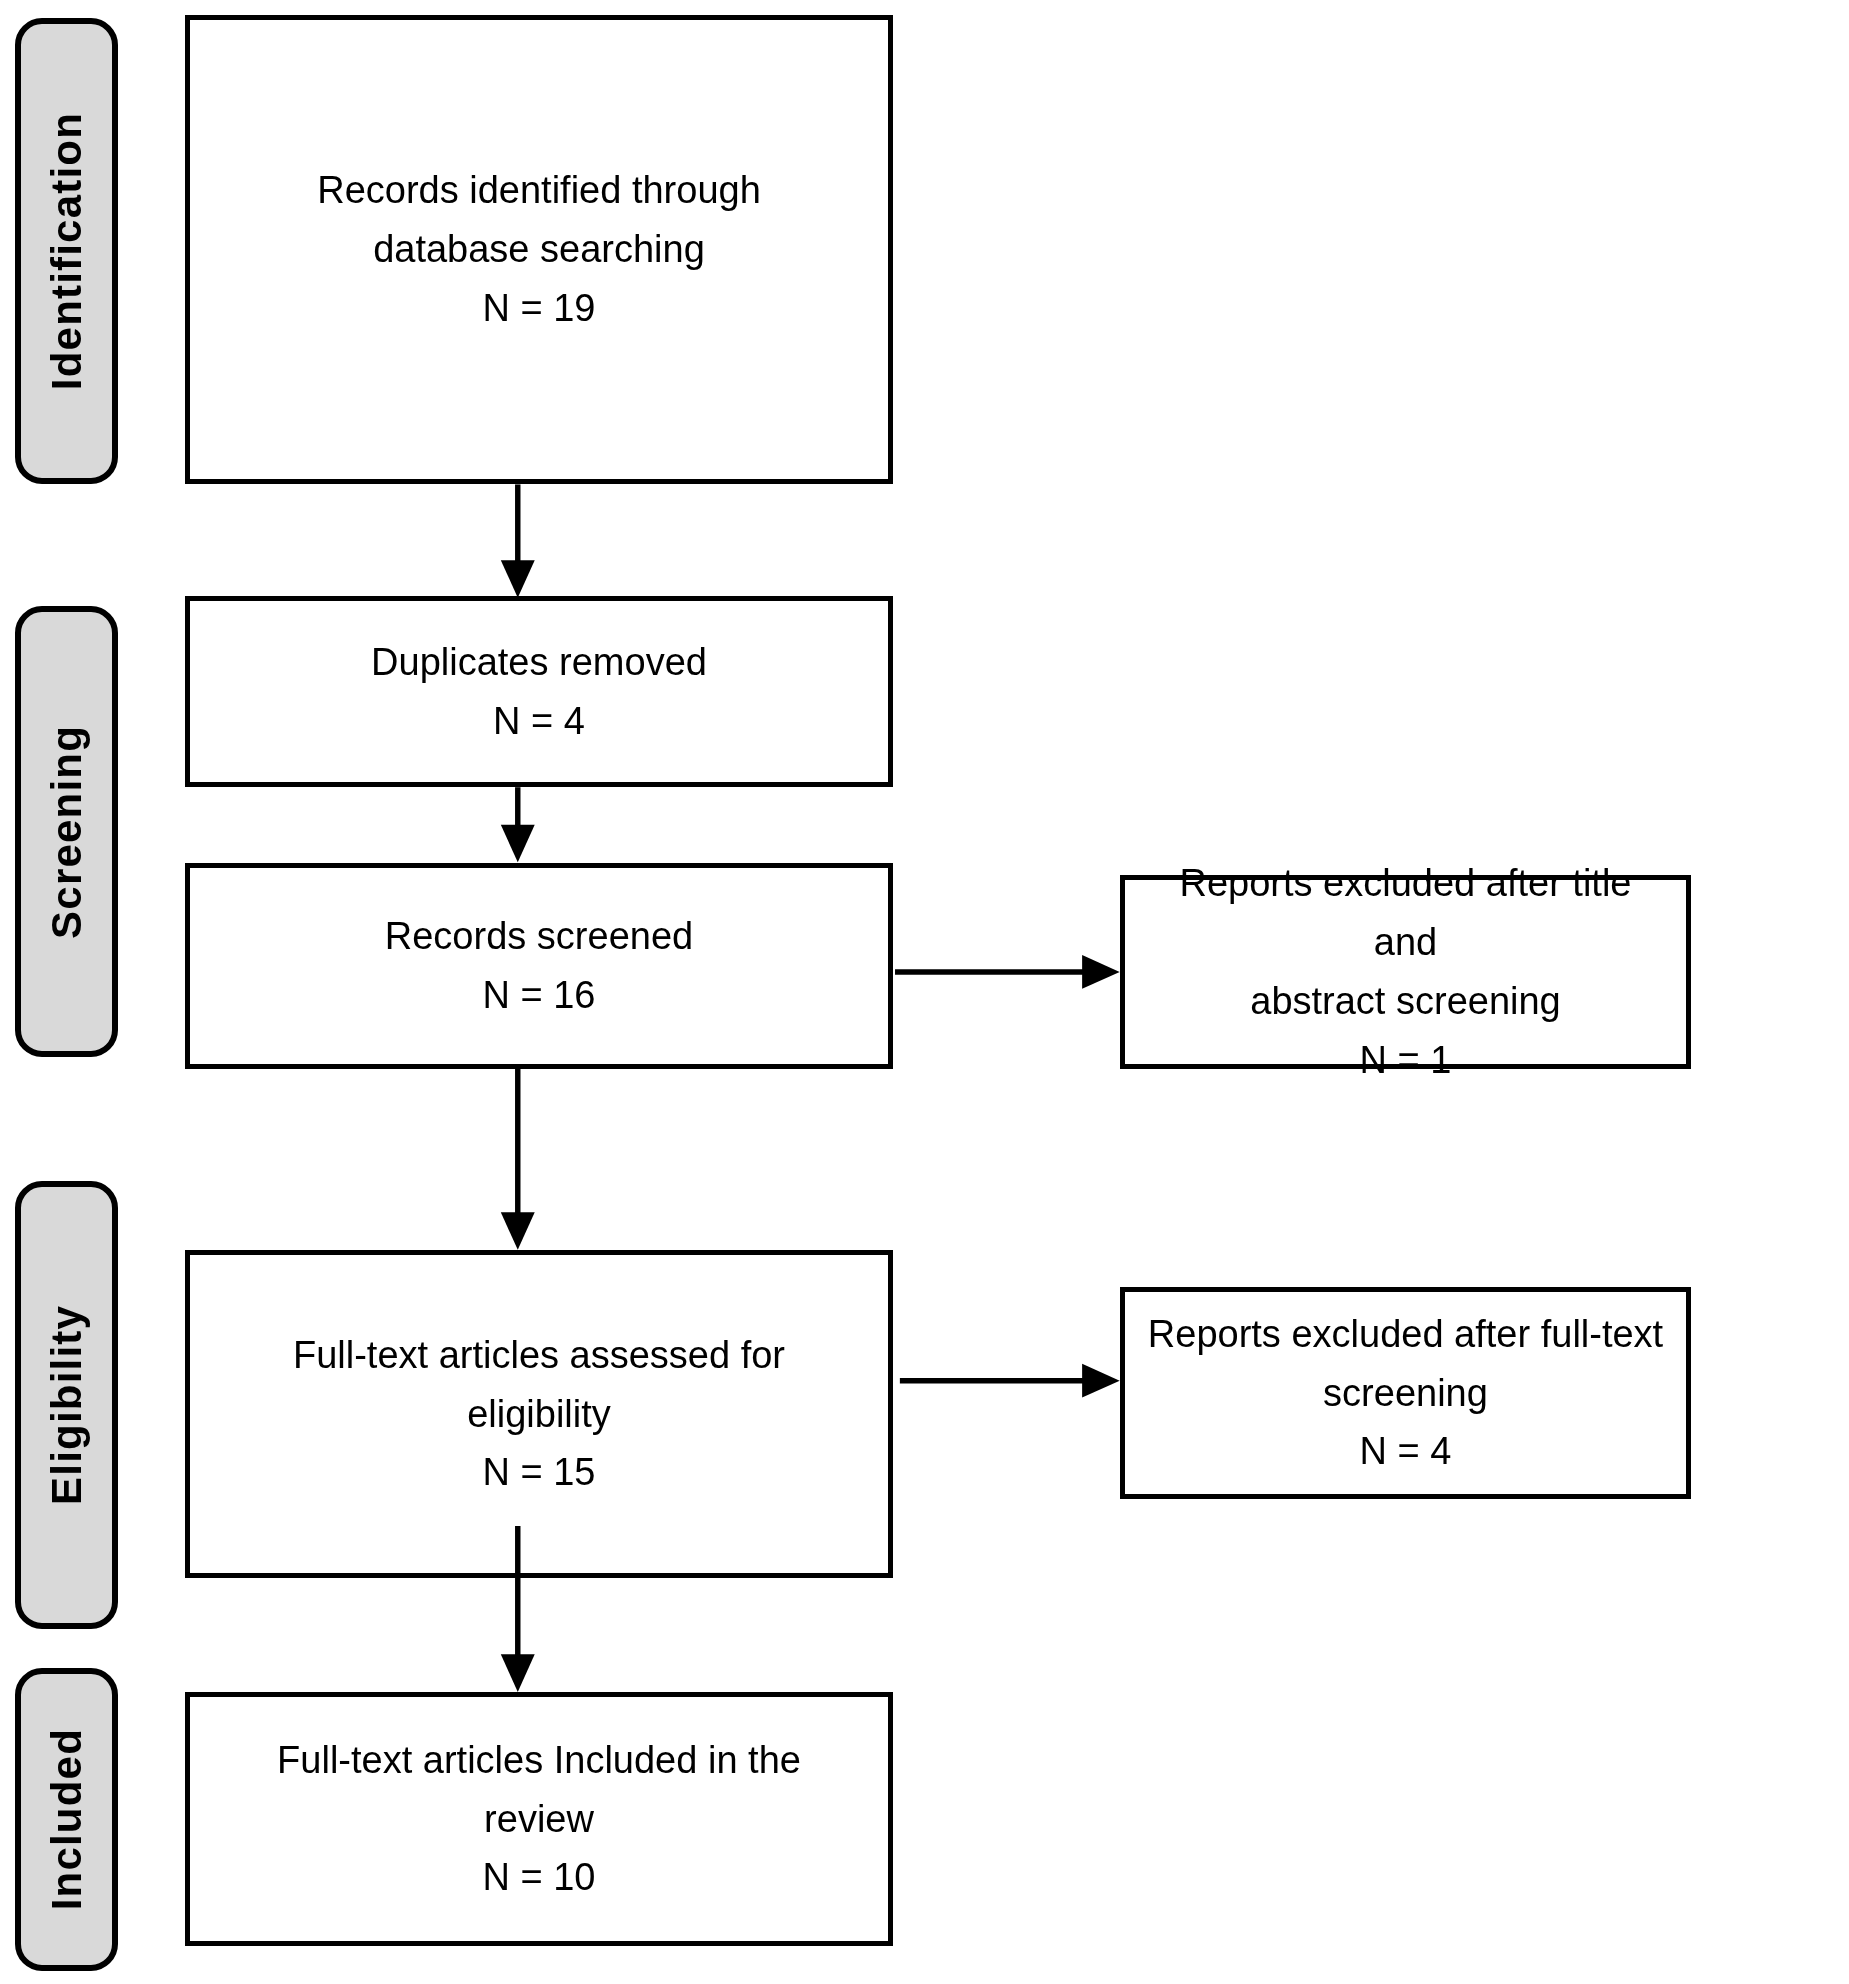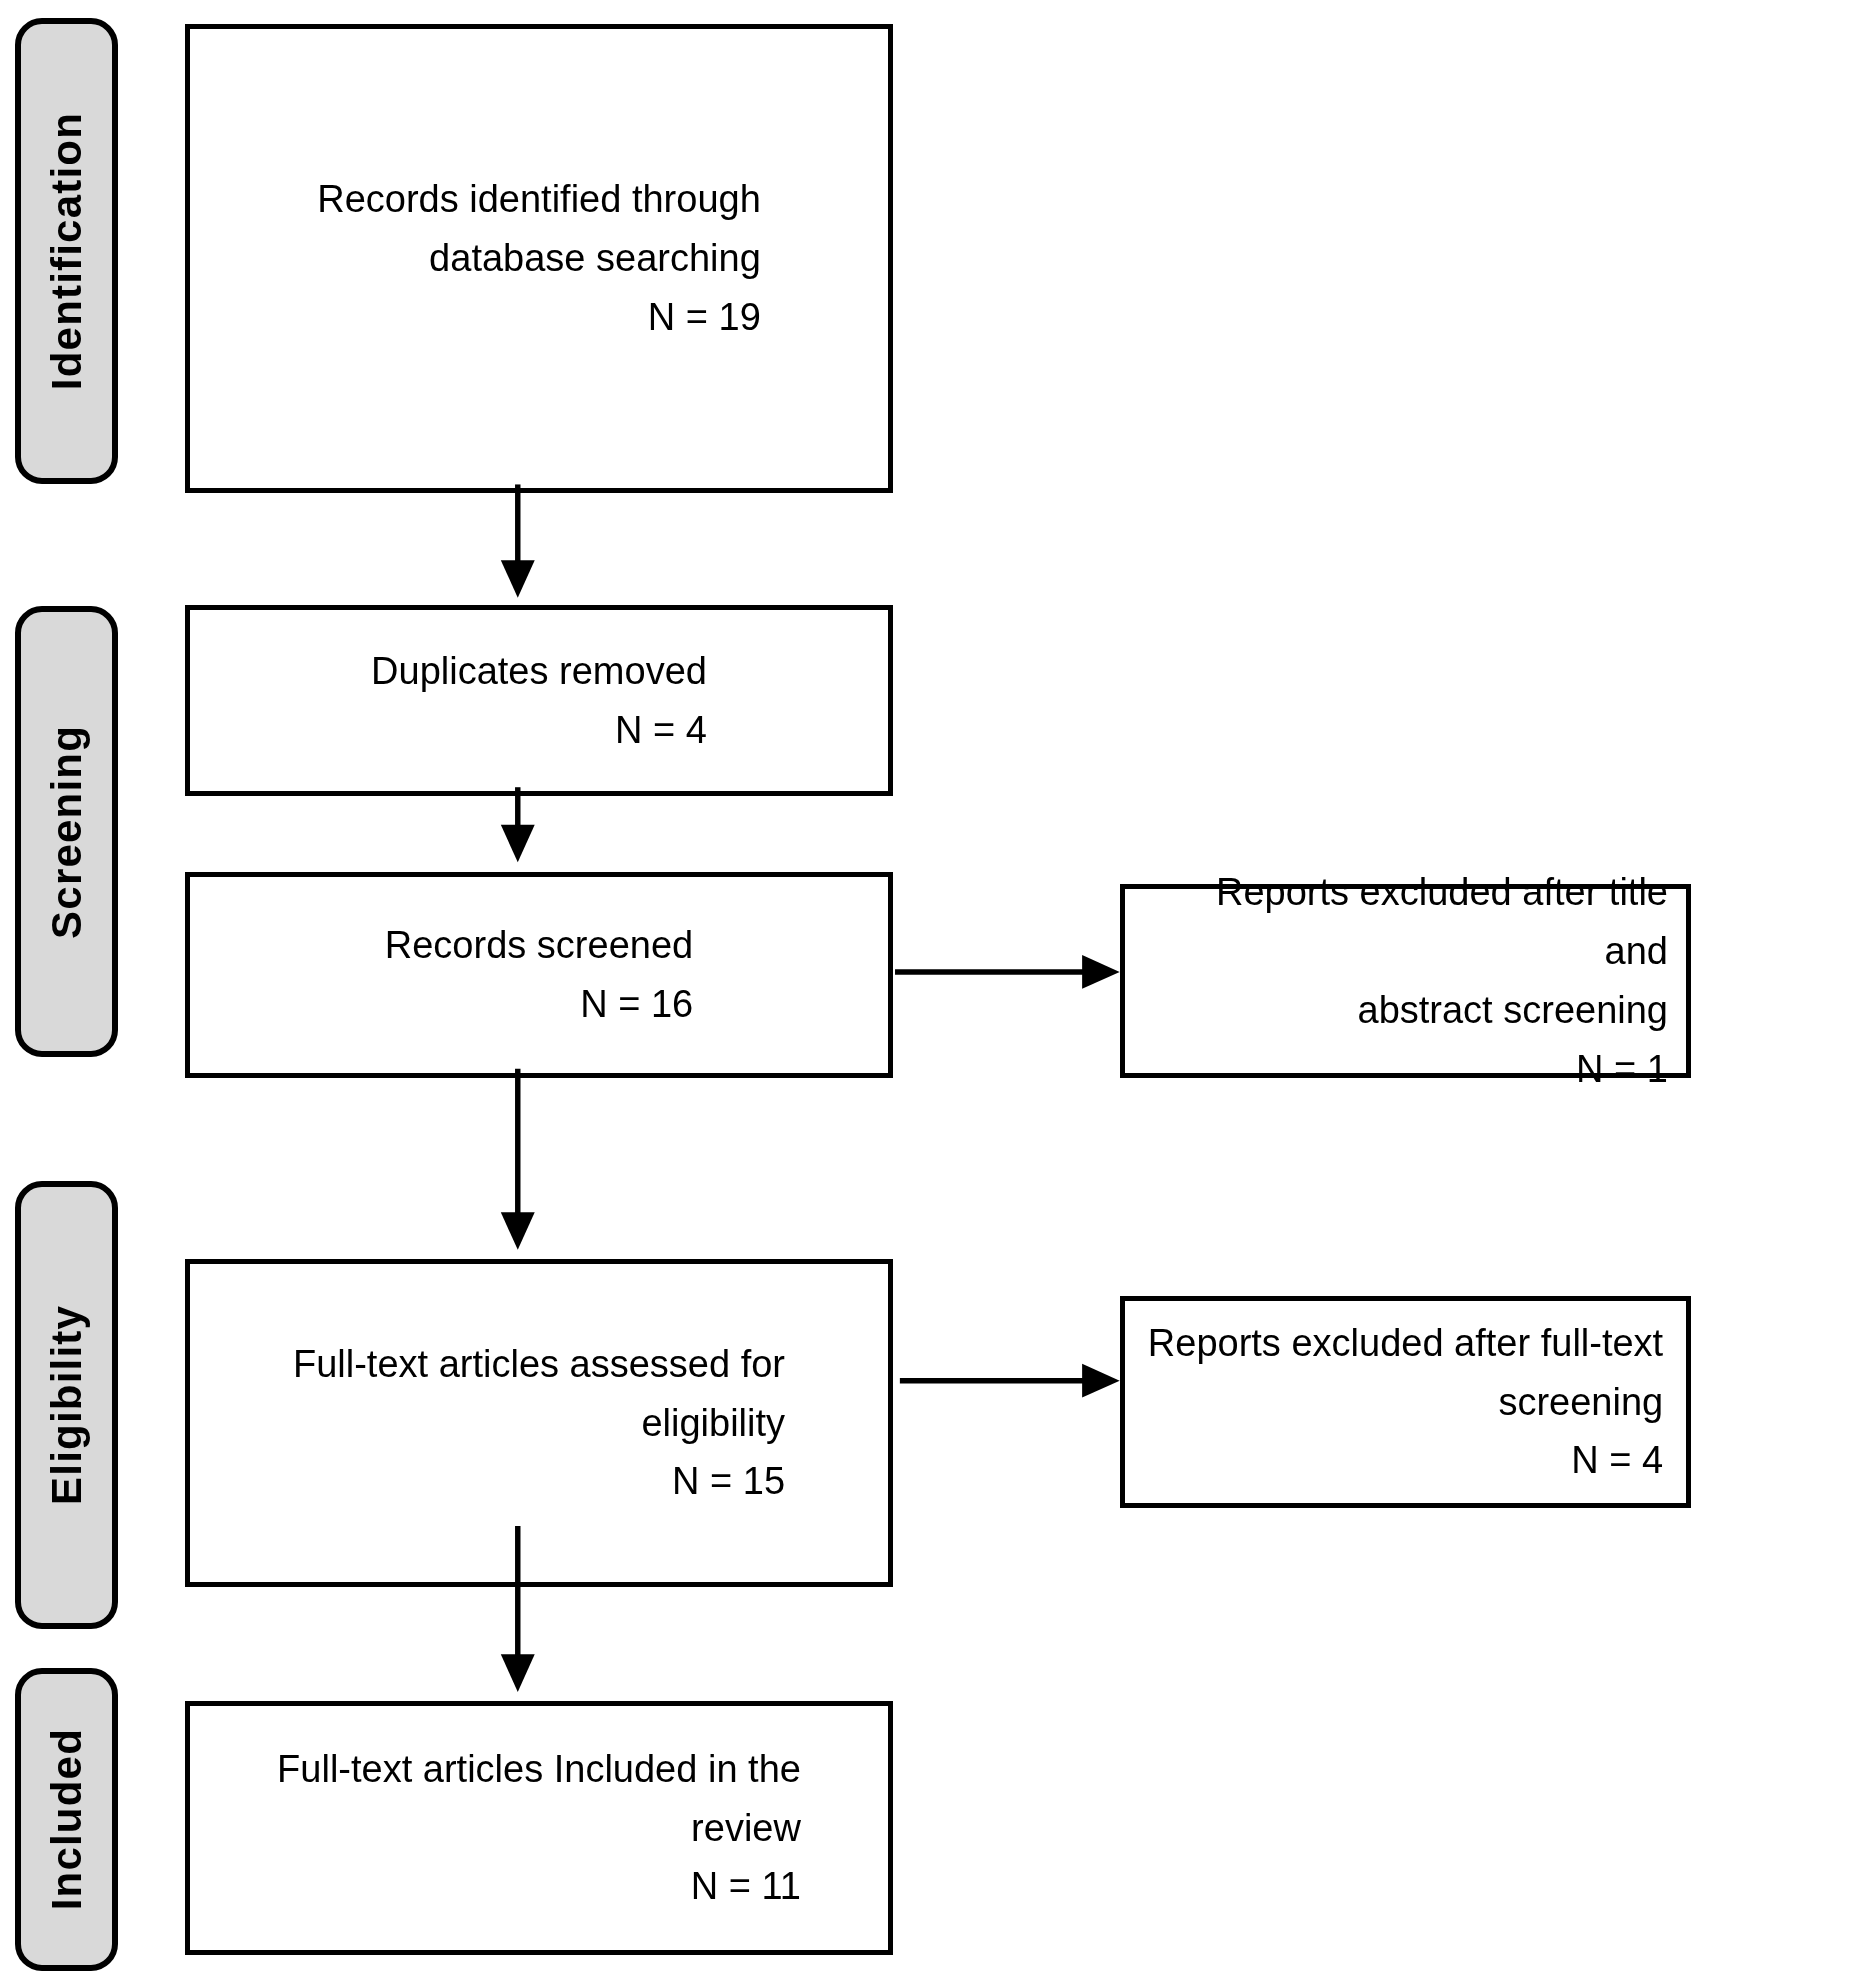--- a/index.html
+++ b/index.html
@@ -27,27 +27,26 @@
     letter-spacing: 1.2px;
     color: #000000;
     white-space: nowrap;
   }
   .flow-box {
     position: absolute;
     background: #ffffff;
     border: 5.4px solid #000000;
     box-sizing: border-box;
     display: flex; align-items: center; justify-content: center;
-    text-align: right;
+    text-align: center;
     font-size: 38px;
     line-height: 1.55;
     color: #000000;
     white-space: pre-line;
     padding: 22px 18px;
-    margin-top: 9px;
   }
   .main-col  { left: 185px;  width: 708px; }
   .right-col { left: 1120px; width: 571px; }
   #arrows {
     position: absolute; left: 0; top: 0;
     width: 1850px; height: 1985px;
     pointer-events: none;
   }
   #arrows line    { stroke: #000000; stroke-width: 9; }
   #arrows polygon { fill: #000000; }
@@ -77,21 +76,21 @@
 
 <div class="flow-box main-col" style="top: 863px; height: 206px;">Records screened
 N = 16</div>
 
 <div class="flow-box main-col" style="top: 1250px; height: 328px;">Full-text articles assessed for
 eligibility
 N = 15</div>
 
 <div class="flow-box main-col" style="top: 1692px; height: 254px;">Full-text articles Included in the
 review
-N = 11</div>
+N = 10</div>
 
 <div class="flow-box right-col" style="top: 875px; height: 194px;">Reports excluded after title and
 abstract screening
 N = 1</div>
 
 <div class="flow-box right-col" style="top: 1287px; height: 212px;">Reports excluded after full-text
 screening
 N = 4</div>
 
 <svg id="arrows" viewBox="0 0 3055 3278">

